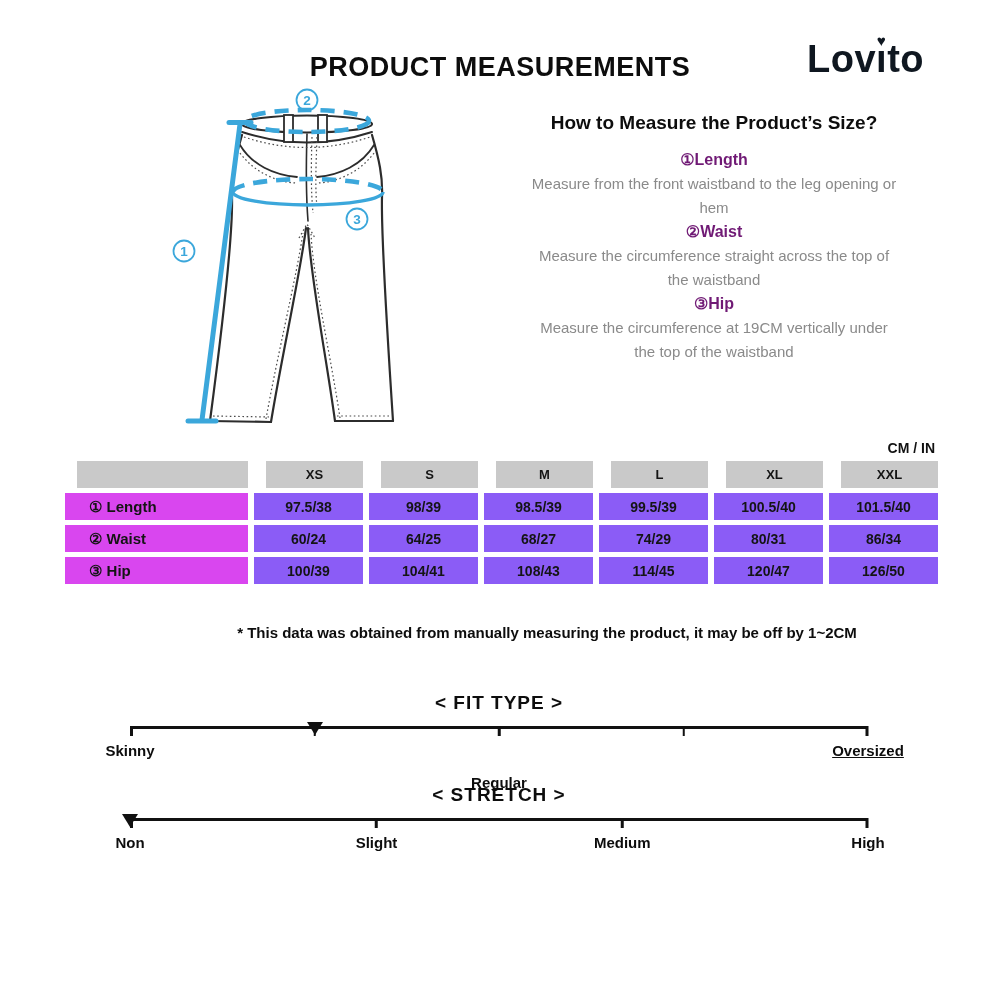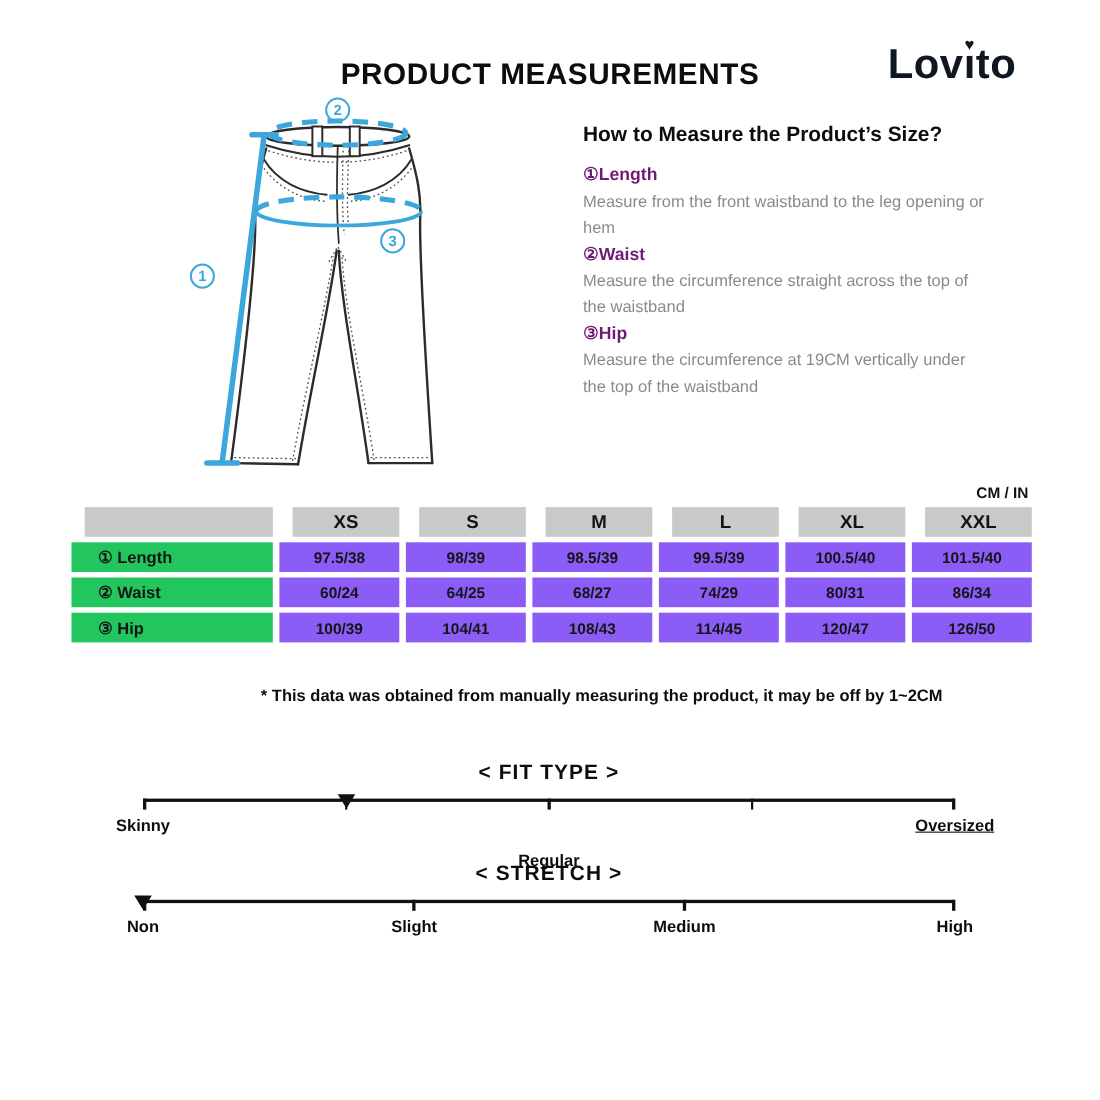--- a/index.html
+++ b/index.html
@@ -18,36 +18,36 @@
     letter-spacing:0.5px; color:#0f1720;
   }
   .brand-i { position:relative; display:inline-block; }
   .brand-heart {
     position:absolute; top:-0.42em; left:50%; transform:translateX(-50%);
     font-size:0.40em;
   }
   
   .diagram { position:absolute; left:140px; top:85px; width:340px; height:360px; }
   
-  .instructions { position:absolute; left:530px; top:112px; width:368px; }
+  .instructions { position:absolute; left:530px; top:112px; width:368px;text-align:center; }
   .instructions h2 { font-size:19px; font-weight:700; margin-bottom:14px; color:#0d0d0d; }
   .instr-name { font-size:16px; font-weight:700; line-height:24px; color:#701a75; }
   .instr-desc { font-size:15px; color:#8a8a8a; line-height:24px; }
   
   .unit-label { position:absolute; top:440px; right:65px; font-size:14px; font-weight:700; }
   .mtable {
     position:absolute; left:65px; top:461px; width:873px;
     display:grid; grid-template-columns:183px repeat(6, 1fr); gap:5px 6px;
   }
   .mcell {
     height:27px; display:flex; align-items:center; justify-content:center;
     font-size:14px; font-weight:700; color:#141414;
   }
-  .mcell.head { background:#c9c9c9; font-size:17px;margin-left:12px; }
-  .mcell.rowlabel { background:#22c55e; justify-content:flex-start; padding-left:24px; font-size:15px; }
+  .mcell.head { background:#c9c9c9; font-size:13px;margin-left:12px; }
+  .mcell.rowlabel { background:#d946ef; justify-content:flex-start; padding-left:24px; font-size:15px; }
   .mcell.val { background:#8b5cf6; }
   
   .disclaimer {
     position:absolute; top:624px; left:0; width:1000px; text-align:center;
     font-size:15px; font-weight:700; color:#0d0d0d;margin-left:47px;
   }
   
   .scale { position:absolute; left:130px; width:738px; }
   .scale.fit { top:692px; }
   .scale.stretch { top:784px; }

